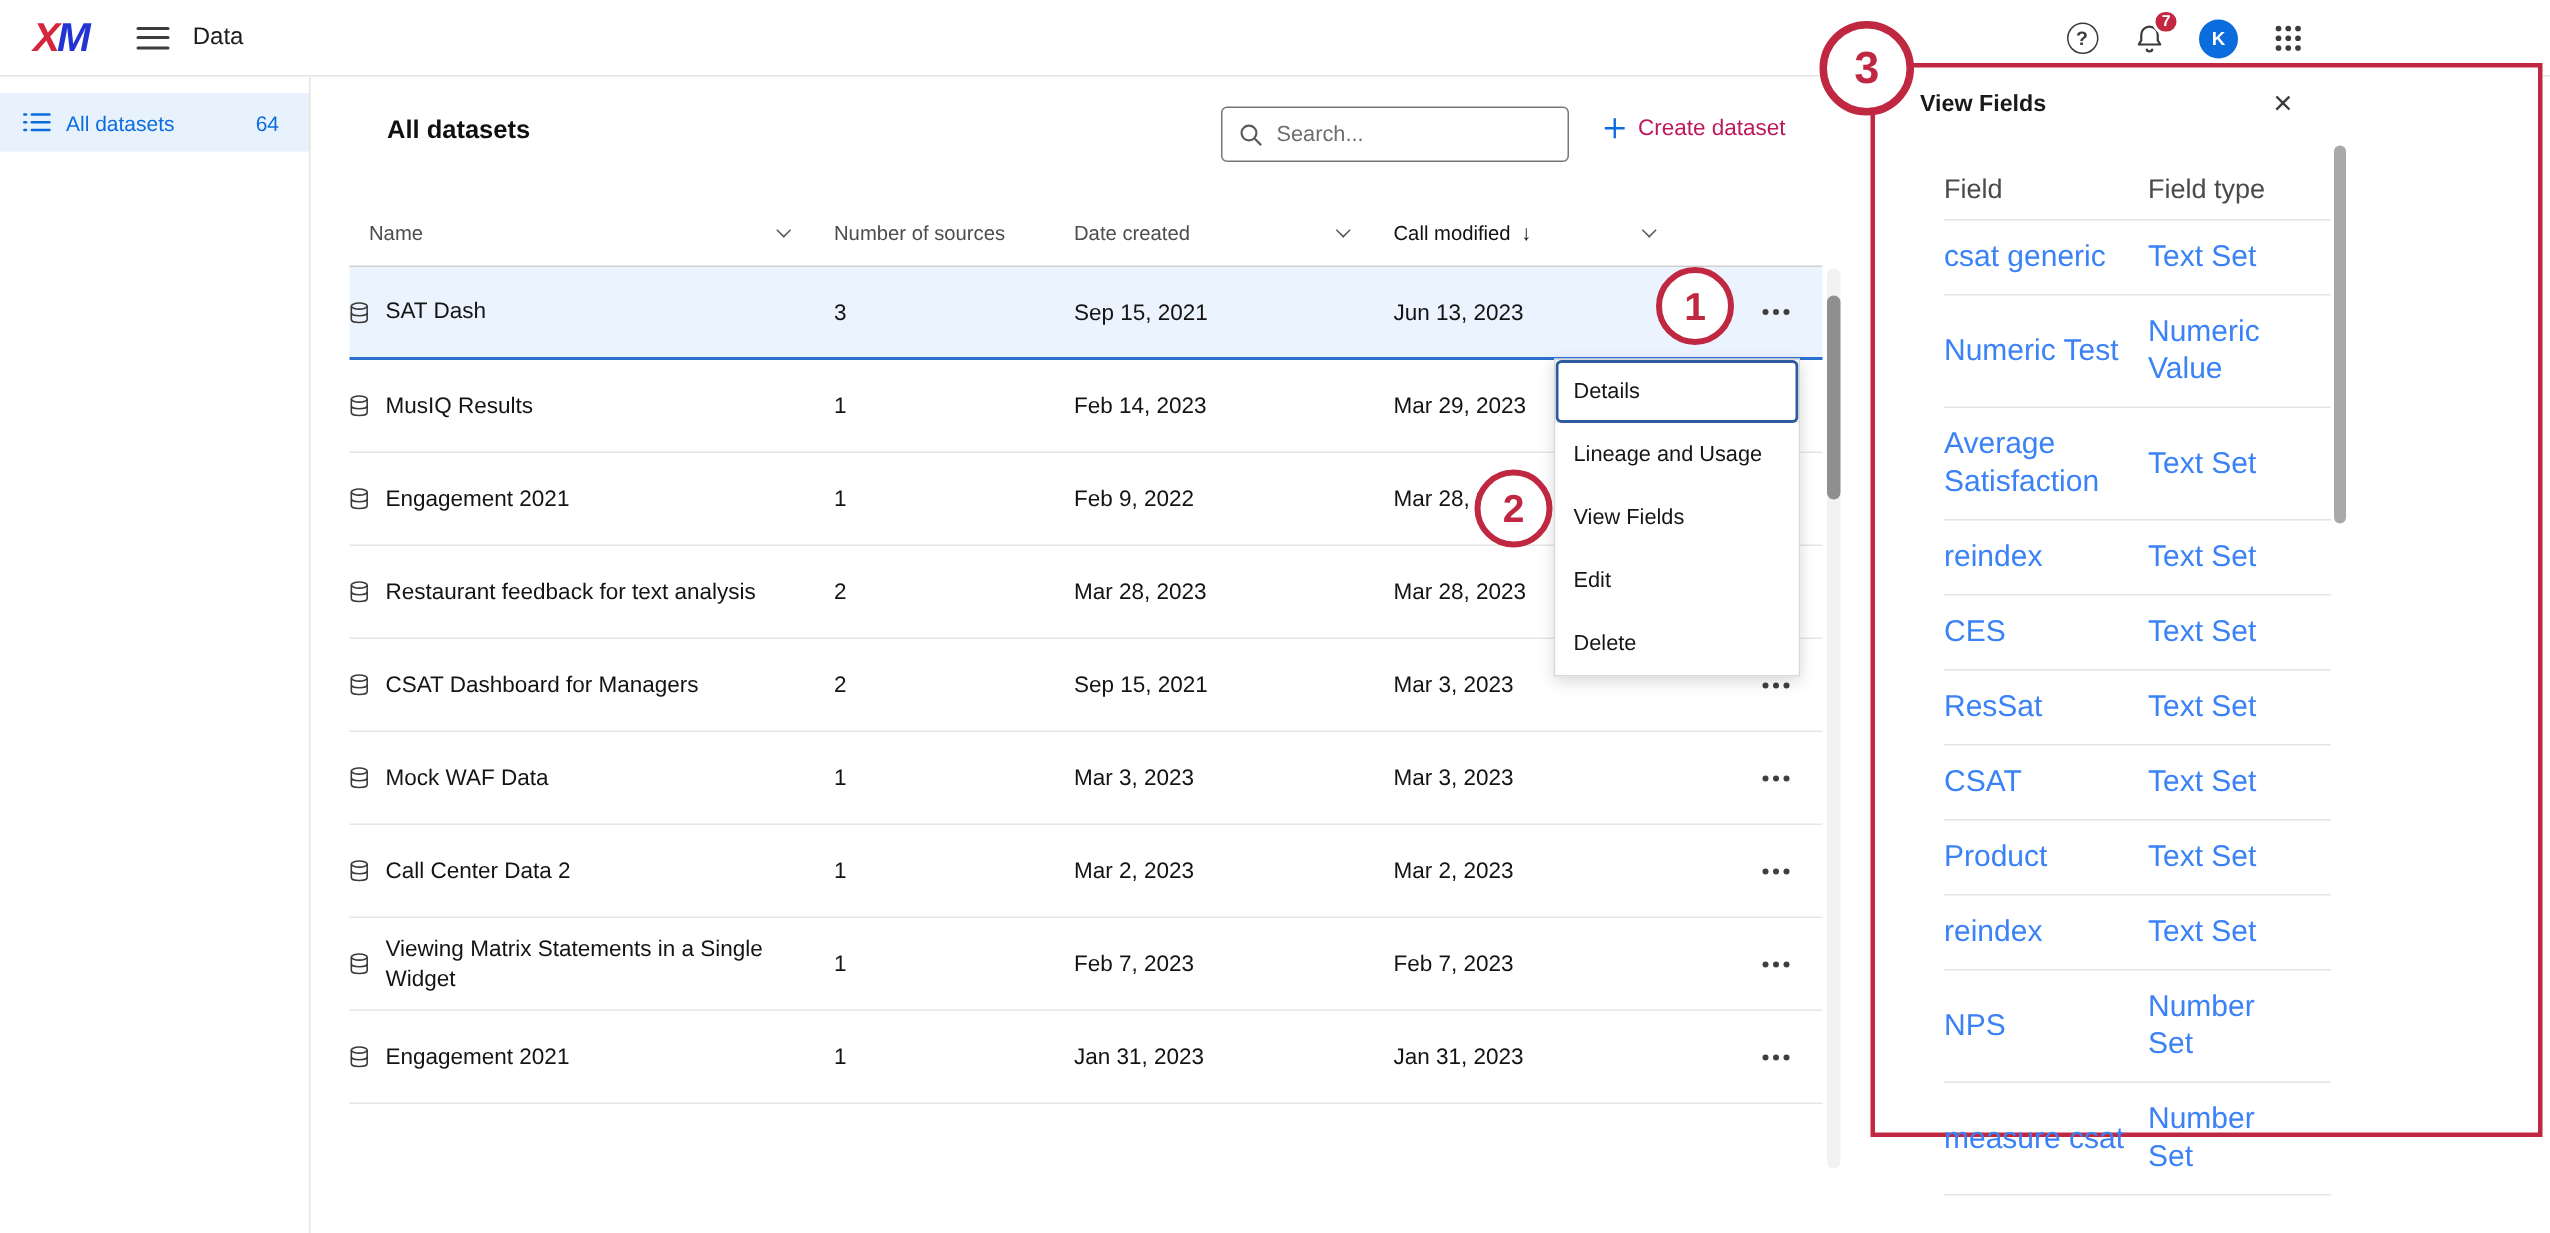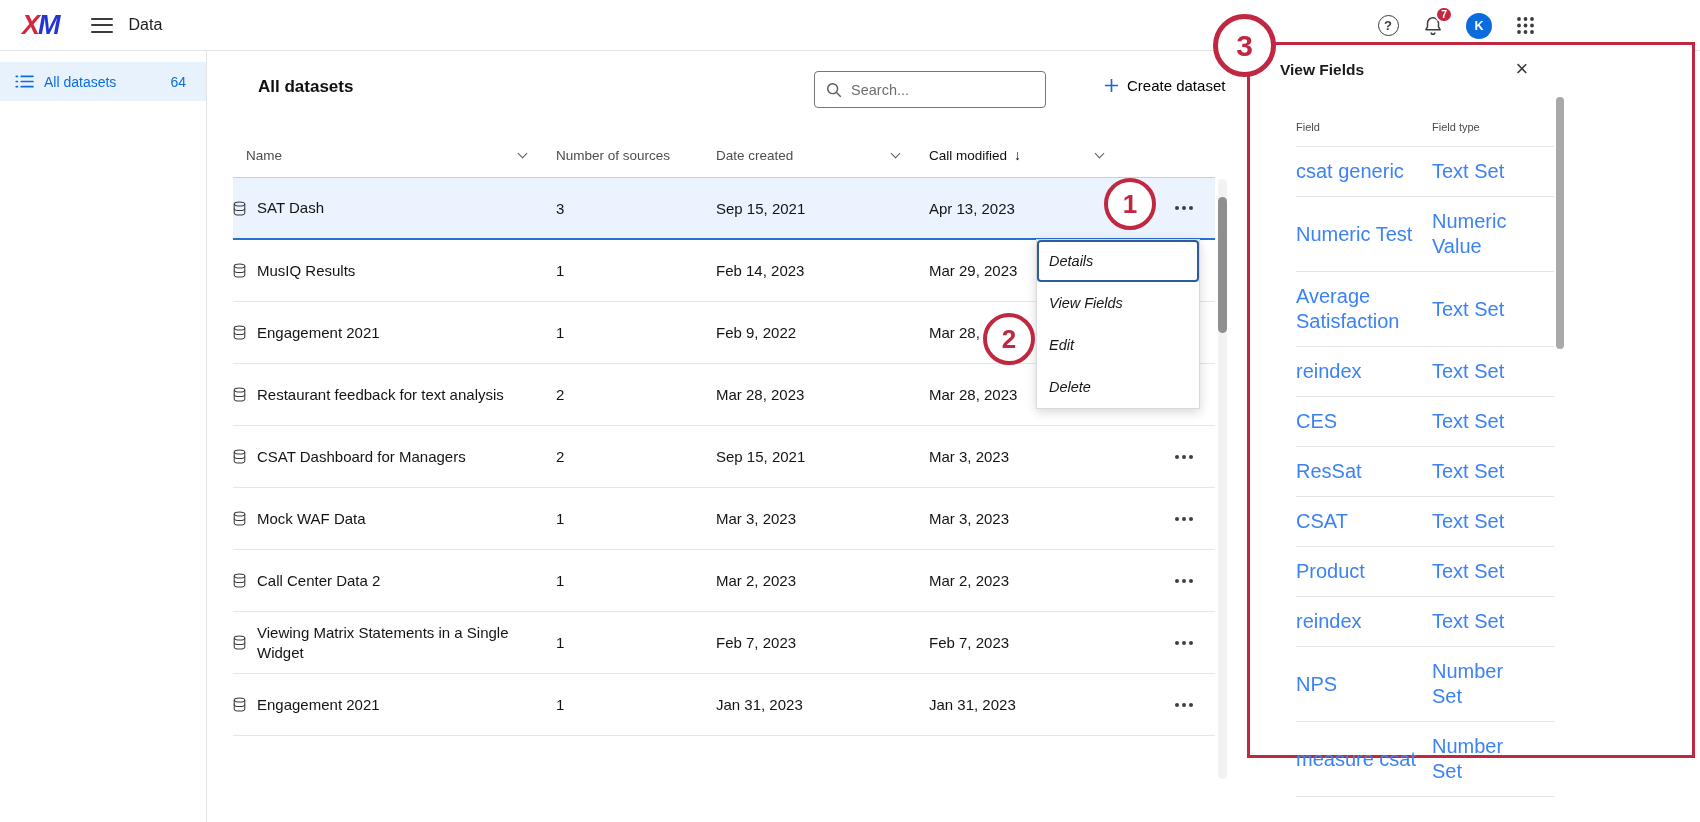--- a/index.html
+++ b/index.html
@@ -28,21 +28,21 @@
   .side-count { margin-left:auto; }
   .side-icon { display:flex; }
 
   
   .main { position:absolute; top:51px; left:208px; width:1040px; bottom:0; background:#fff; }
   .heading { position:absolute; left:50px; top:26px; font-size:17px; font-weight:bold; color:#101010; }
   .search { position:absolute; left:606px; top:20px; width:232px; height:37px; border:1px solid #767676; border-radius:4px; display:flex; align-items:center; gap:8px; padding:0 10px; background:#fff; }
   .search-ic { display:flex; }
   .search-input { border:none; outline:none; flex:1; font-size:14.5px; font-family:inherit; color:#ef4444; min-width:0; background:transparent; }
   .search-input::placeholder { color:#6e6e6e; }
-  .create { position:absolute; left:895px; top:26px; display:flex; align-items:center; gap:7px; color:#000000; font-size:15px; }
+  .create { position:absolute; left:860px; top:26px; display:flex; align-items:center; gap:7px; color:#be185d; font-size:15px; }
   .plus { display:flex; }
 
   .table { position:absolute; left:25px; top:82px; width:982px; }
   .thead, .tr { display:grid; grid-template-columns:323px 160px 213px 182px 1fr; align-items:center; }
   .thead { height:45px; border-bottom:1px solid #cfcfcf; color:#4d4d4d; font-size:13.5px; }
   .th { display:flex; align-items:center; height:100%; }
   .c-name { padding-left:13px;gap:26px; }
   .chev { display:inline-block; width:7px; height:7px; border-right:1.6px solid #5a5a5a; border-bottom:1.6px solid #5a5a5a; transform:rotate(45deg); margin-top:-3px; margin-left:auto; margin-right:30px; }
   .sorted { color:#111; }
   .sort-arrow { margin-left:7px; font-size:14px; color:#111; }
@@ -50,35 +50,35 @@
 
   .tr { min-height:62px; border-bottom:1px solid #e6e6e6; font-size:15px; color:#141414; cursor:pointer; background:#fff; }
   .tr.selected { background:#eaf3fe; border-bottom:2px solid #2b6fd0; }
   .td-name { display:flex; align-items:center; gap:11px; padding-right:10px; line-height:1.3; }
   .db-ic { flex-shrink:0; display:flex; }
   .td-actions { display:flex; justify-content:flex-end; padding-right:14px; }
   .dots { width:34px; height:30px; display:flex; align-items:center; justify-content:center; gap:3px; border-radius:4px; }
   .dots i { width:4px; height:4px; border-radius:50%; background:#3f3f3f; }
 
   
-  .menu { position:absolute; left:828px; top:188px; width:164px; background:#fff; border:1px solid #d9d9d9; box-shadow:0 3px 10px rgba(0,0,0,.16); z-index:20;font-style:italic; }
+  .menu { position:absolute; left:828px; top:188px; width:164px; background:#fff; border:1px solid #d9d9d9; box-shadow:0 3px 10px rgba(0,0,0,.16); z-index:20; }
   .menu-item { height:42px; display:flex; align-items:center; padding-left:12px; font-size:14.5px; color:#161616; cursor:pointer; background:#fff; }
   .menu-item.active { box-shadow:inset 0 0 0 2px #2c5c9e; border-radius:4px; }
 
   
   .m-scroll-track { position:absolute; left:1010px; top:128px; width:9px; height:600px; background:#f2f2f2; border-radius:5px; }
   .m-scroll-thumb { position:absolute; left:0; top:18px; width:9px; height:136px; background:#8f8f8f; border-radius:5px; }
 
   
   .panel { position:absolute; left:1247px; top:42px; width:448px; height:716px; background:#fff; border:3px solid #c02740; z-index:15; }
   .panel-head { height:50px; display:flex; align-items:center; padding-left:30px; position:relative; }
   .panel-title { font-size:15.5px; font-weight:bold; color:#1a1a1a; }
   .panel-close { position:absolute; left:258px; top:10px; width:28px; height:28px; font-size:22px; color:#3a3a3a; display:flex; align-items:center; justify-content:center; }
   .ptable { position:absolute; left:46px; top:62px; width:258px; }
-  .pthead { display:grid; grid-template-columns:136px 88px; height:40px; align-items:center; font-size:11px; color:#4a4a4a; border-bottom:1px solid #e4e4e4; }
+  .pthead { display:grid; grid-template-columns:136px 88px; height:40px; align-items:center; font-size:18px; color:#4a4a4a; border-bottom:1px solid #e4e4e4; }
   .prow { display:grid; grid-template-columns:136px 88px; align-items:center; min-height:50px; padding:12px 0; border-bottom:1px solid #e4e4e4; font-size:20px; color:#3b82f6; line-height:1.25; }
   .pfield { padding-right:14px; }
   .p-scroll-thumb { position:absolute; left:306px; top:52px; width:8px; height:252px; background:#a9a9a9; border-radius:4px; }
 
   
   .circle { position:absolute; background:#fff; border-radius:50%; display:flex; align-items:center; justify-content:center; color:#c02740; font-weight:bold; z-index:60; }
   .c1 { left:1104px; top:178px; width:52px; height:52px; border:4px solid #c02740; font-size:26px; }
   .c2 { left:983px; top:313px; width:52px; height:52px; border:4px solid #c02740; font-size:26px; }
   .c3 { left:1213px; top:14px; width:63px; height:63px; border:5px solid #c02740; font-size:30px; }
 </style>
@@ -205,21 +205,21 @@
               <svg viewBox="0 0 16 18" width="13" height="15">
                 <ellipse cx="8" cy="3.5" rx="6.5" ry="2.5" fill="none" stroke="#3a3a3a" stroke-width="1.3"></ellipse>
                 <path d="M1.5 3.5v11c0 1.4 2.9 2.5 6.5 2.5s6.5-1.1 6.5-2.5v-11" fill="none" stroke="#3a3a3a" stroke-width="1.3"></path>
                 <path d="M1.5 9c0 1.4 2.9 2.5 6.5 2.5s6.5-1.1 6.5-2.5" fill="none" stroke="#3a3a3a" stroke-width="1.3"></path>
               </svg>
             </span>
             <span class="nm">SAT Dash</span>
           </div>
           <div class="td">3</div>
           <div class="td">Sep 15, 2021</div>
-          <div class="td">Apr 13, 2023</div>
+          <div class="td">Jun 13, 2023</div>
           <div class="td td-actions">
             <button class="dots">
               <i></i>
               <i></i>
               <i></i>
             </button>
           </div>
         </div>
 
         <div class="tr">
@@ -407,20 +407,23 @@
         </div>
       </div>
   </div>
 
   <div class="menu">
 
       <div class="menu-item active">
         <span>Details</span>
       </div>
 
+      <div class="menu-item">
+        <span>Lineage and Usage</span>
+      </div>
 
       <div class="menu-item">
         <span>View Fields</span>
       </div>
 
       <div class="menu-item">
         <span>Edit</span>
       </div>
 
       <div class="menu-item">

